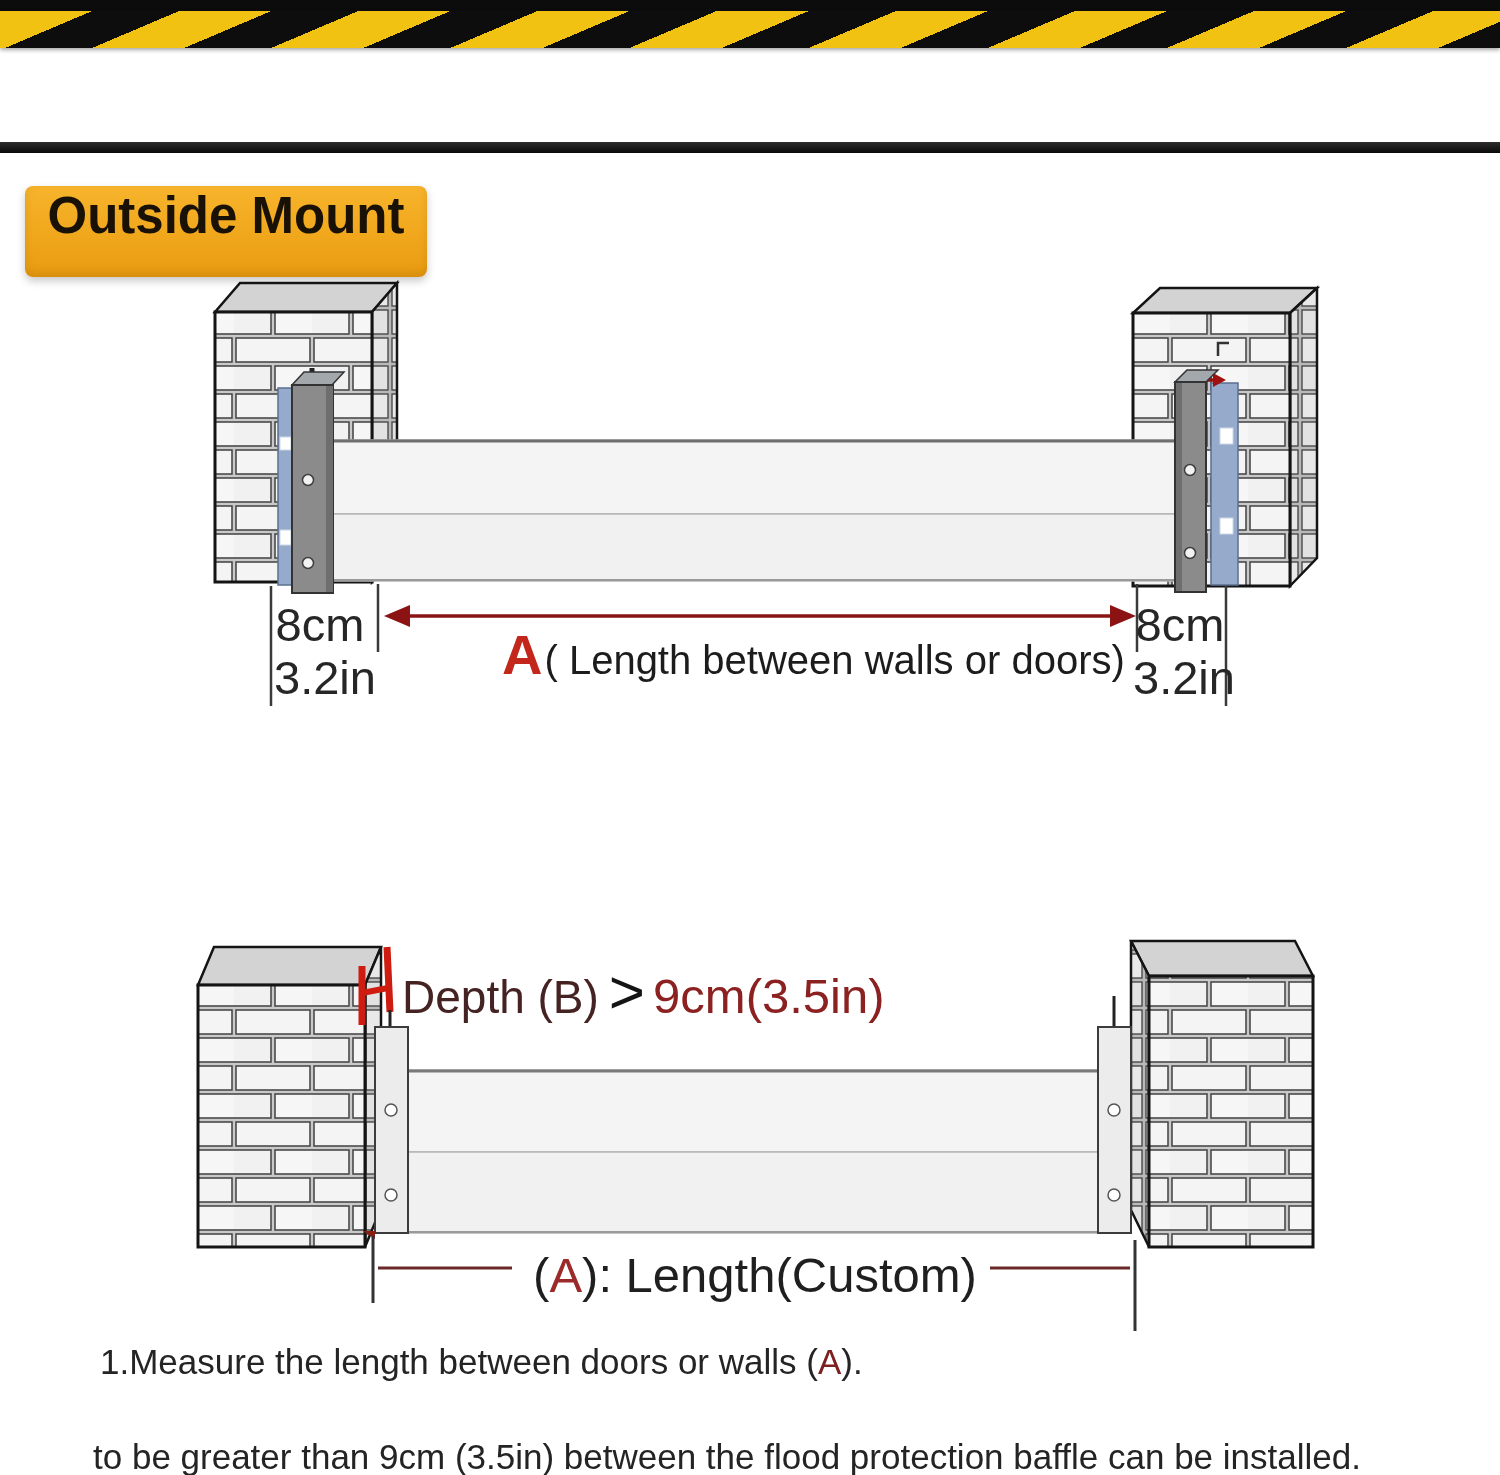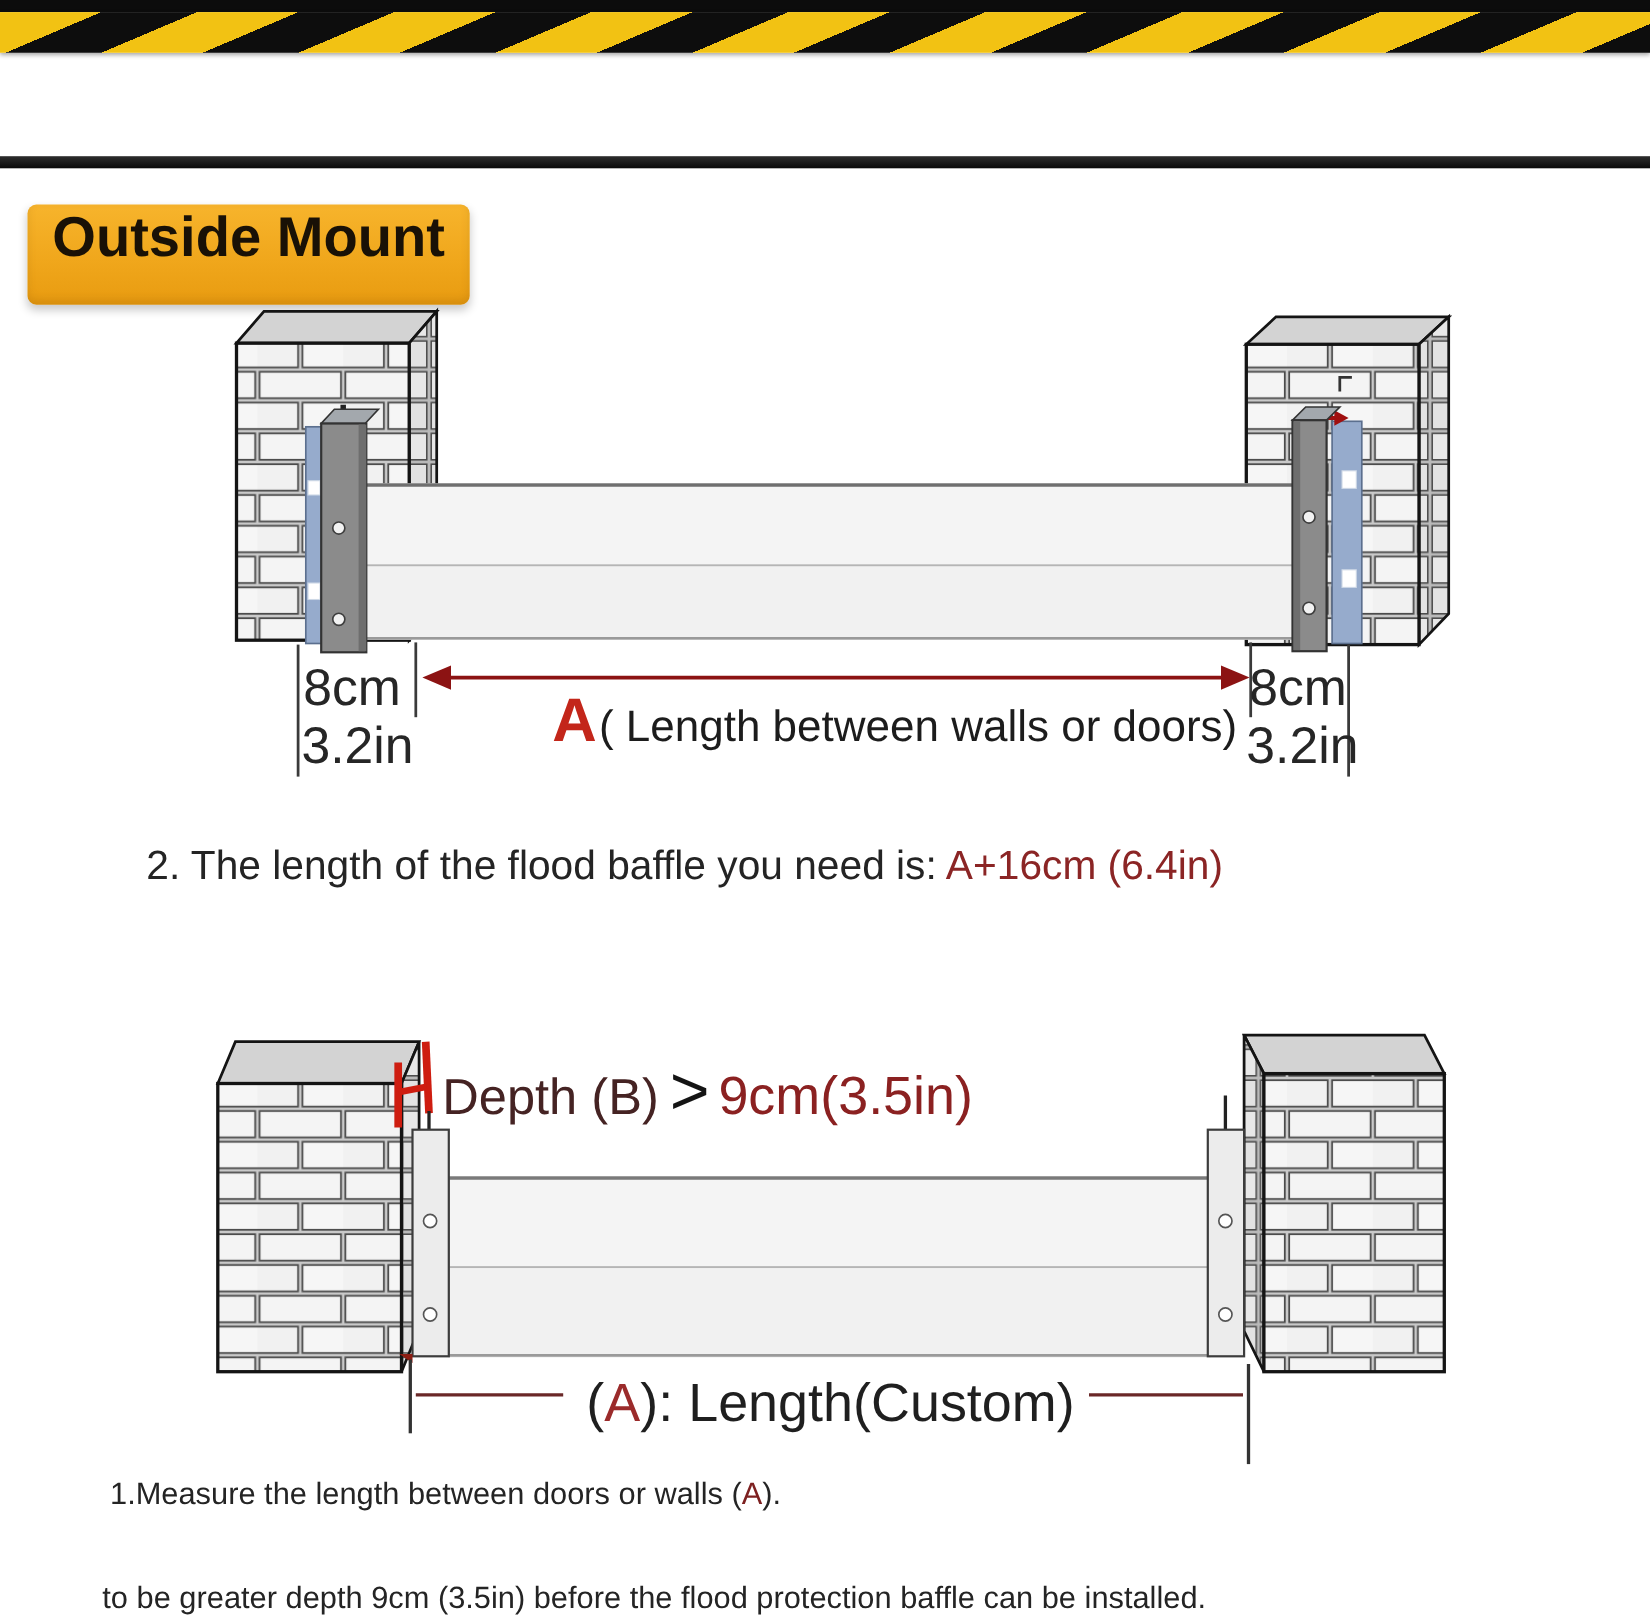--- a/index.html
+++ b/index.html
@@ -37,21 +37,21 @@
   .t-lbl{font-size:40px;fill:#1c1c1c;}
   .t-A{font-size:56px;font-weight:bold;fill:#c3261a;}
   .t-depth{font-size:46px;fill:#452323;}
   .t-gt{font-size:62px;fill:#141414;}
   .t-depthv{font-size:49px;fill:#8b2121;}
   .t-custom{font-size:49px;fill:#1f1f1f;}
   .t-customA{fill:#9b2b2b;}
 
   
   .step{position:absolute;font-size:37px;color:#242424;white-space:nowrap;}
-  .step-sm{font-size:28px;}
+  .step-sm{font-size:35px;}
   .maroon{color:#7d2020;}
   .redval{color:#8b2525;}
 </style>
 </head>
 <body>
 
 <div class="page">
 
   <div class="bar-top"></div>
   <div class="caution"></div>
@@ -139,21 +139,20 @@
         <polygon points="1136,616 1110,605 1110,627" fill="#8c1313"></polygon>
       </g>
     </g>
     <text class="t-dim" x="320" y="641" text-anchor="middle">8cm</text>
     <text class="t-dim" x="325" y="694" text-anchor="middle">3.2in</text>
     <text class="t-dim" x="1180" y="641" text-anchor="middle">8cm</text>
     <text class="t-dim" x="1184" y="694" text-anchor="middle">3.2in</text>
     <text x="502" y="674"><tspan class="t-A">A</tspan><tspan class="t-lbl" dx="2">( Length between walls or doors)</tspan></text>
   </svg>
 
-  <div class="step" style="left:133px;top:766px;"><span>2. The length of the flood baffle you need is: </span><span class="redval">A+16cm (6.4in)</span></div>
 
 
   <svg id="svg-inside" class="diagram" viewBox="0 935 1500 405">
 
     <g>
       <polygon points="198,985 365,985 381,947 214,947" fill="#d3d3d3" stroke="#141414" stroke-width="2.5"></polygon>
       <polygon points="365,985 381,947 381,1208 365,1247" fill="url(#brickS)" stroke="#141414" stroke-width="2.5"></polygon>
       <rect x="198" y="985" width="167" height="262" fill="url(#brickF)" stroke="#141414" stroke-width="3"></rect>
     </g>
 
@@ -194,15 +193,15 @@
     <g>
       <line x1="373" y1="1236" x2="373" y2="1303" stroke="#333333" stroke-width="3"></line>
       <line x1="1135" y1="1240" x2="1135" y2="1331" stroke="#333333" stroke-width="3"></line>
       <line x1="378" y1="1268" x2="512" y2="1268" stroke="#6a2828" stroke-width="3"></line>
       <line x1="990" y1="1268" x2="1130" y2="1268" stroke="#6a2828" stroke-width="3"></line>
     </g>
     <text class="t-custom" x="755" y="1292" text-anchor="middle"><tspan>(</tspan><tspan class="t-customA">A</tspan><tspan>): Length(Custom)</tspan></text>
   </svg>
 
   <div class="step step-sm" style="left:100px;top:1342px;"><span>1.Measure the length between doors or walls (</span><span class="maroon">A</span><span>).</span></div>
-  <div class="step step-sm" style="left:93px;top:1437px;"><span>to be greater depth 9cm (3.5in) before the flood protection baffle can be installed.</span></div>
+  <div class="step step-sm" style="left:93px;top:1437px;"><span>to be greater than 9cm (3.5in) between the flood protection baffle can be installed.</span></div>
 
 </div>
 
 </body></html>

